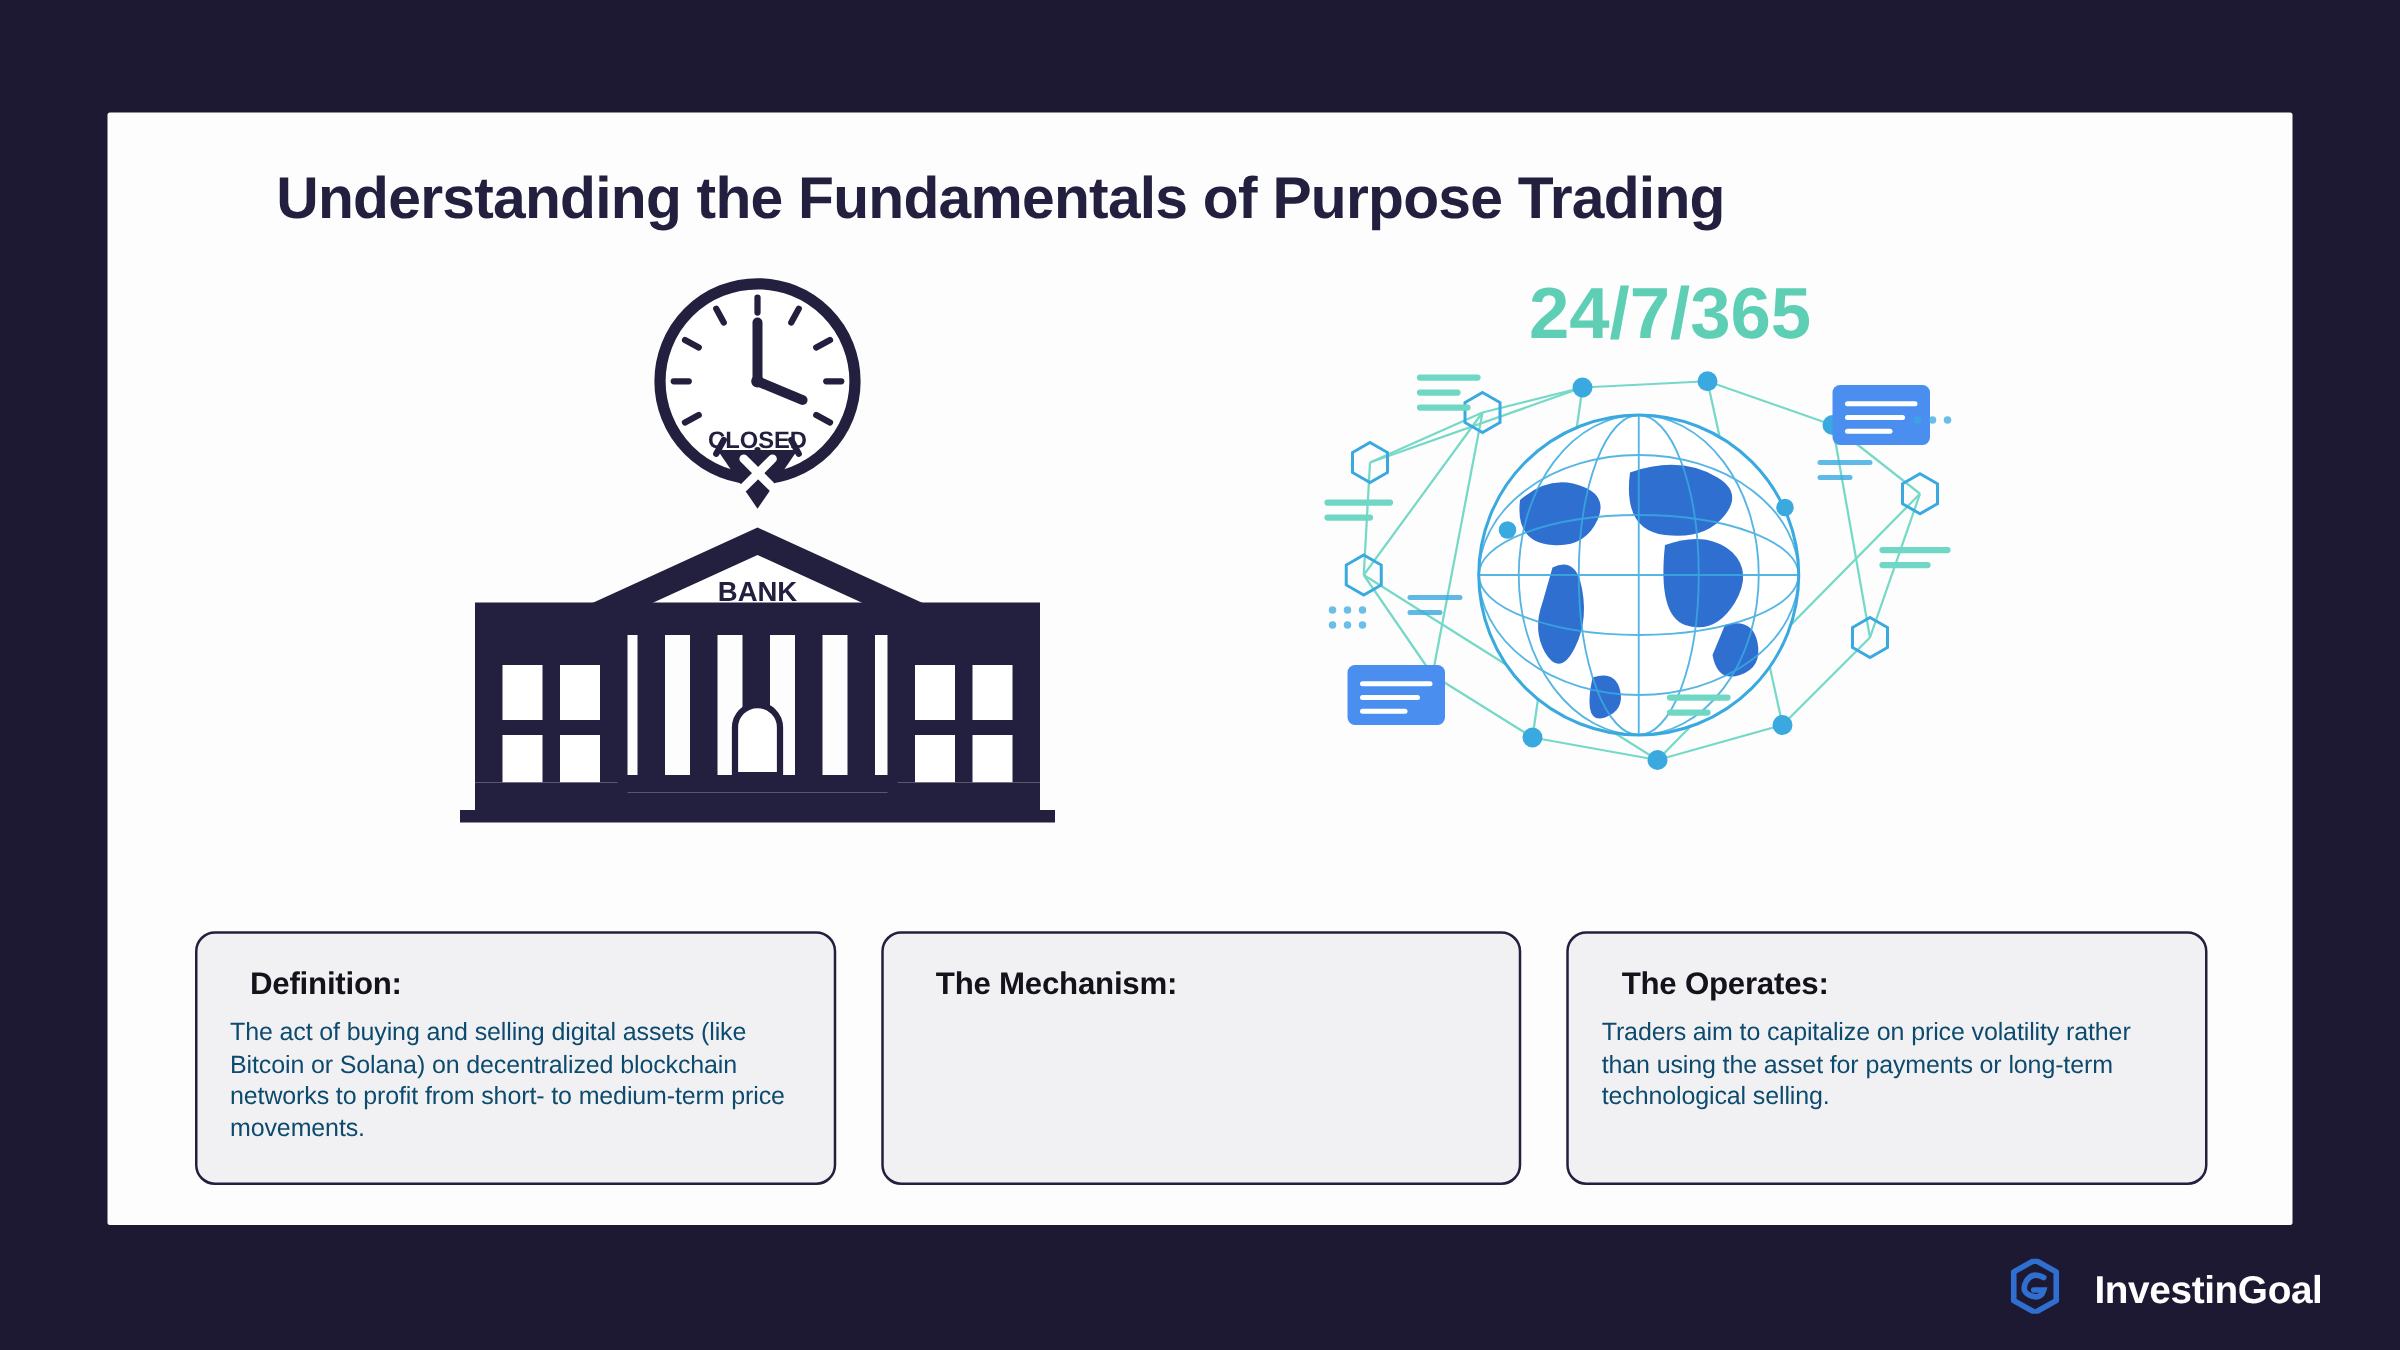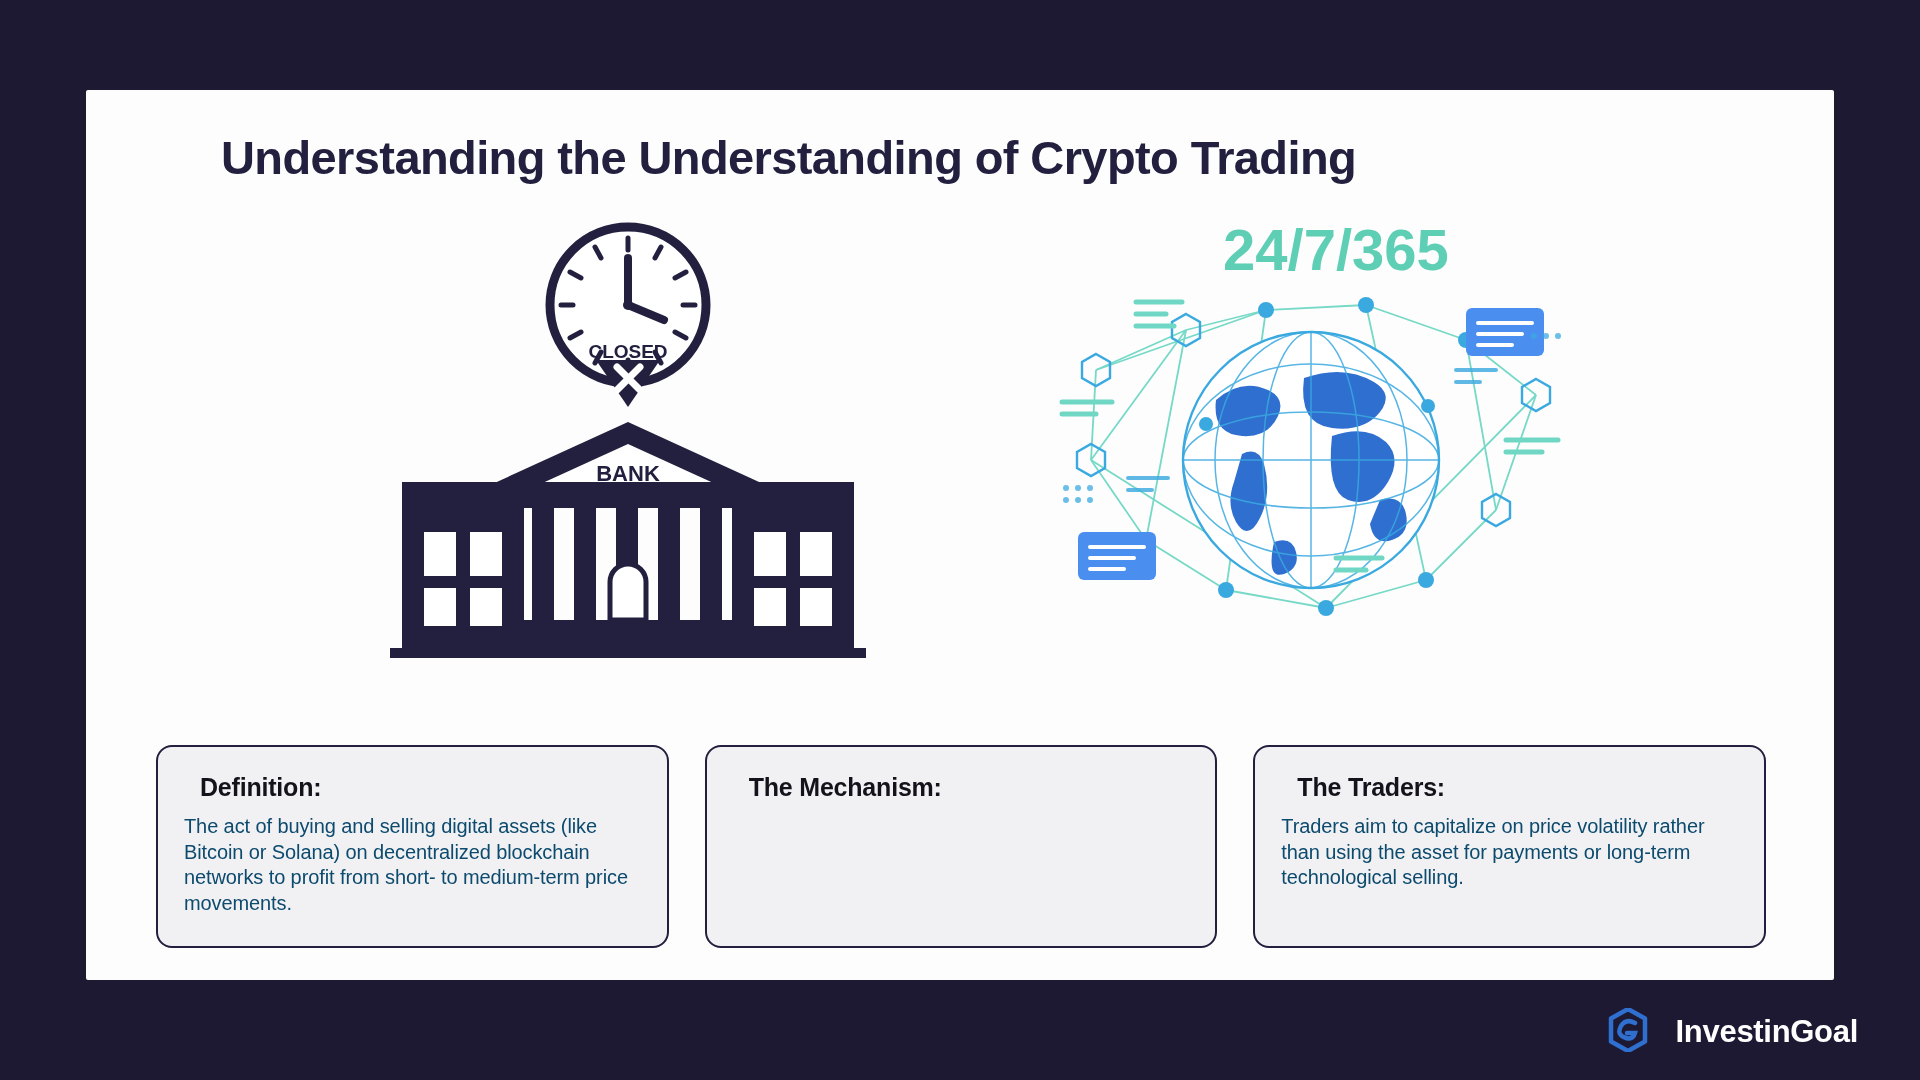--- a/index.html
+++ b/index.html
@@ -32,21 +32,21 @@
     letter-spacing: -0.6px;
     color: #23203f;
     font-family: "Liberation Sans", sans-serif;
   }
   
   #illus {
     position: absolute;
     left: 0; top: 120px;
     width: 1748px; height: 500px;
   }
-  .ill-left  { position: absolute; left: 262px;  top: 0;  width: 560px; height: 500px; }
+  .ill-left  { position: absolute; left: 240px;  top: 0;  width: 560px; height: 500px; }
   .ill-right { position: absolute; left: 950px;  top: 0;  width: 560px; height: 500px; }
 
   
   #cards {
     position: absolute;
     left: 70px; top: 655px;
     width: 1610px;
     display: flex;
     gap: 36px;
   }
@@ -88,21 +88,21 @@
     letter-spacing: -0.3px;
   }
 </style>
 </head>
 <body>
 
 <div id="stage">
 
   <div id="panel">
 
-    <h1 id="title">Understanding the Understanding of Crypto Trading</h1>
+    <h1 id="title">Understanding the Fundamentals of Purpose Trading</h1>
 
     <div id="illus">
 
       <div class="ill-left">
         <svg viewBox="0 0 560 500" width="560" height="500" xmlns="http://www.w3.org/2000/svg">
           <g fill="none" stroke="#23203f">
 
             <circle cx="280" cy="95" r="78" stroke-width="9" fill="#ffffff"></circle>
 
             <g stroke-width="5" stroke-linecap="round">
@@ -290,21 +290,21 @@
 
     <div id="cards">
       <div class="card">
         <div class="card-title">Definition:</div>
         <div class="card-body">The act of buying and selling digital assets (like Bitcoin or Solana) on decentralized blockchain networks to profit from short- to medium-term price movements.</div>
       </div>
       <div class="card">
         <div class="card-title">The Mechanism:</div>
       </div>
       <div class="card">
-        <div class="card-title">The Traders:</div>
+        <div class="card-title">The Operates:</div>
         <div class="card-body">Traders aim to capitalize on price volatility rather than using the asset for payments or long-term technological selling.</div>
       </div>
     </div>
 
   </div>
 
   <div id="logo">
     <span>
       <svg width="40" height="44" viewBox="0 0 40 44" xmlns="http://www.w3.org/2000/svg">
         <path d="M20 1 L37 10.5 L37 33.5 L20 43 L3 33.5 L3 10.5 Z" fill="none" stroke="#2f6fd0" stroke-width="4.5" stroke-linejoin="round"></path>

